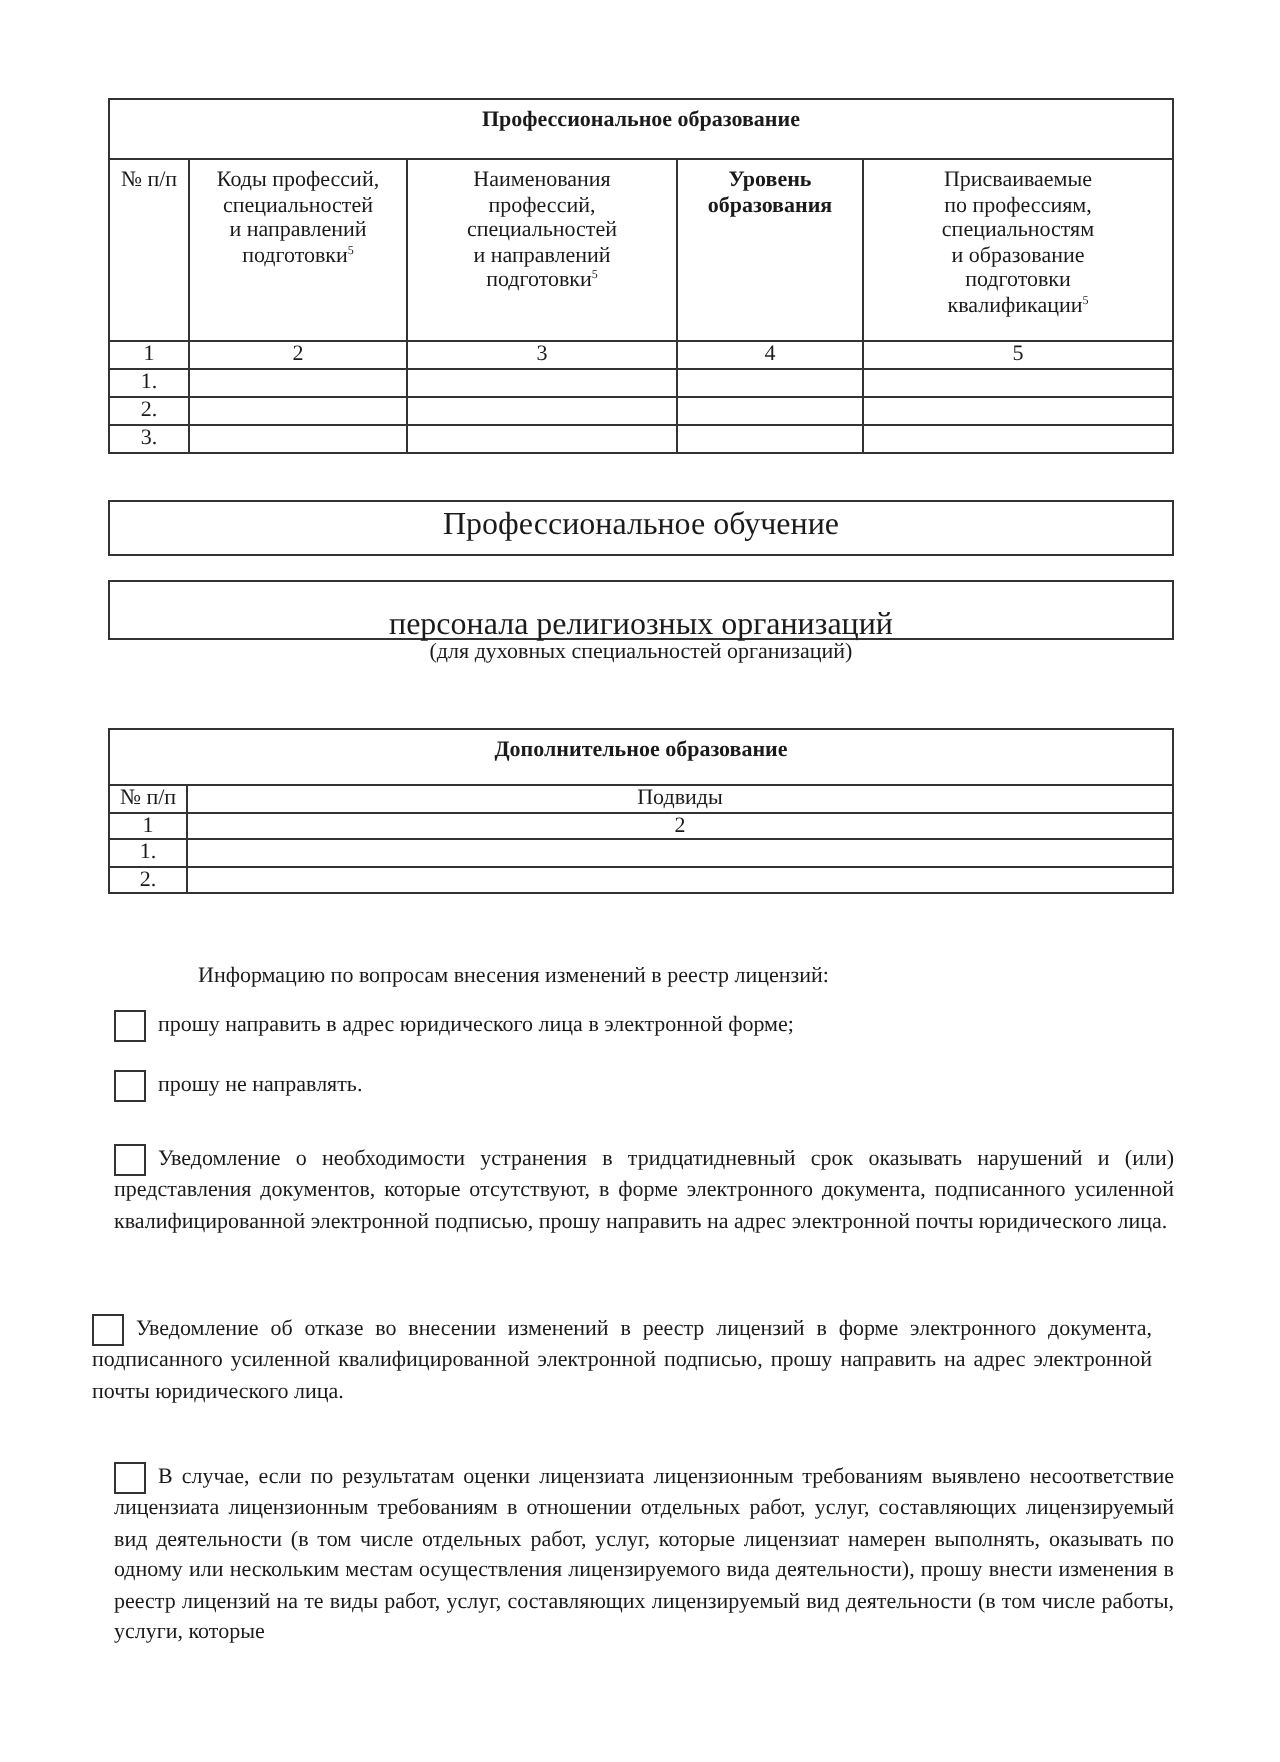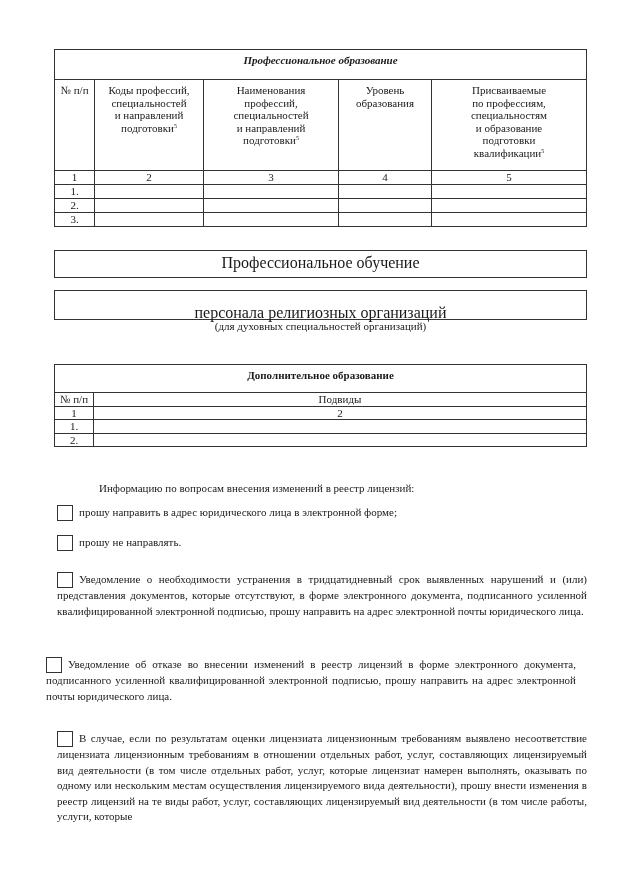--- a/index.html
+++ b/index.html
@@ -12,39 +12,39 @@
   .box { border: 1px solid #333; font-weight: normal; font-size: 16px; text-align: center; box-sizing: border-box; }
   .para { font-size: 11px; line-height: 15.5px; text-align: justify; }
   .chk { display: inline-block; width: 16px; height: 16px; border: 1px solid #333; box-sizing: border-box; vertical-align: middle; margin-right: 6px; background:#fff; }
   sup { font-size: 6px; vertical-align: top; line-height: 8px; }
 </style>
 </head>
 <body>
 
 <table class="abs" style="left:54px; top:49px; width:533px;">
   <tbody>
-      <tr style="height:30px;font-style:italic;">
+      <tr style="height:30px;">
     <td colspan="5" class="hdr">Профессиональное образование</td>
   </tr>
   <tr style="height:91px;">
     <td style="width:39px; padding-top:4px;"><span>№ п/п</span></td>
     <td style="width:108px; padding-top:4px;">
       <span>Коды профессий,</span><br>
       <span>специальностей</span><br>
       <span>и направлений</span><br>
       <span>подготовки</span><sup>5</sup>
     </td>
     <td style="width:134px; padding-top:4px;">
       <span>Наименования</span><br>
       <span>профессий,</span><br>
       <span>специальностей</span><br>
       <span>и направлений</span><br>
       <span>подготовки</span><sup>5</sup>
     </td>
-    <td style="width:92px; padding-top:4px;">
+    <td style="width:92px; padding-top:4px;font-weight:bold;">
       <span>Уровень</span><br>
       <span>образования</span>
     </td>
     <td style="padding-top:4px;">
       <span>Присваиваемые</span><br>
       <span>по профессиям,</span><br>
       <span>специальностям</span><br>
       <span>и образование</span><br>
       <span>подготовки</span><br>
       <span>квалификации</span><sup>5</sup>
@@ -117,21 +117,21 @@
 
 <div class="abs para" style="left:57px; top:481px; width:530px;margin-left:42px;">Информацию по вопросам внесения изменений в реестр лицензий:</div>
 <div class="abs para" style="left:57px; top:505px; width:530px;font-family:Liberation Serif, serif;">
   <span class="chk"></span><span>прошу направить в  адрес юридического лица в электронной форме;</span>
 </div>
 <div class="abs para" style="left:57px; top:535px; width:530px;">
   <span class="chk"></span><span>прошу не направлять.</span>
 </div>
 
 <div class="abs para" style="left:57px; top:572px; width:530px;">
-  <span class="chk"></span><span>Уведомление о необходимости устранения в тридцатидневный срок выявленных нарушений и</span>
+  <span class="chk"></span><span>Уведомление о необходимости устранения в тридцатидневный срок оказывать нарушений и</span>
   <span>(или) представления документов, которые отсутствуют, в форме электронного документа, подписанного усиленной квалифицированной электронной подписью, прошу направить на адрес электронной почты юридического лица.</span>
 </div>
 
 <div class="abs para" style="left:46px; top:657px; width:530px;">
   <span class="chk"></span><span>Уведомление об отказе во внесении изменений в реестр лицензий в форме электронного</span>
   <span>документа, подписанного усиленной квалифицированной электронной подписью, прошу направить на адрес электронной почты юридического лица.</span>
 </div>
 
 <div class="abs para" style="left:57px; top:731px; width:530px;">
   <span class="chk"></span><span>В случае, если по результатам оценки лицензиата лицензионным требованиям выявлено</span>

